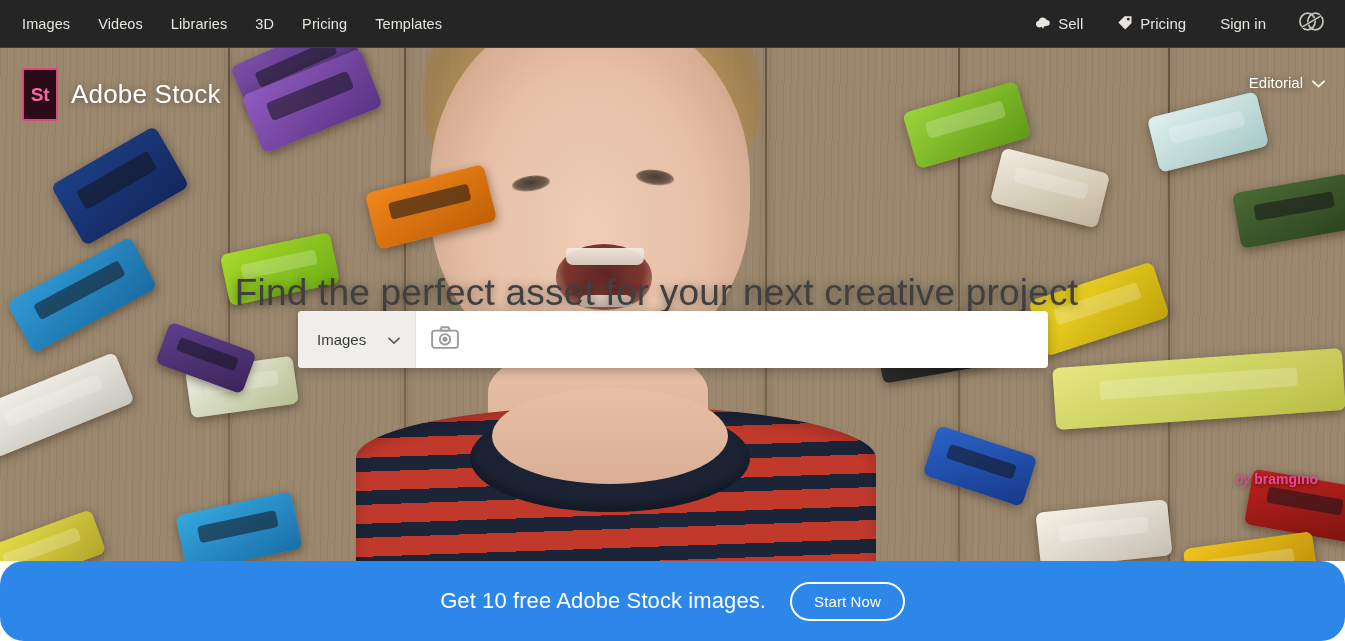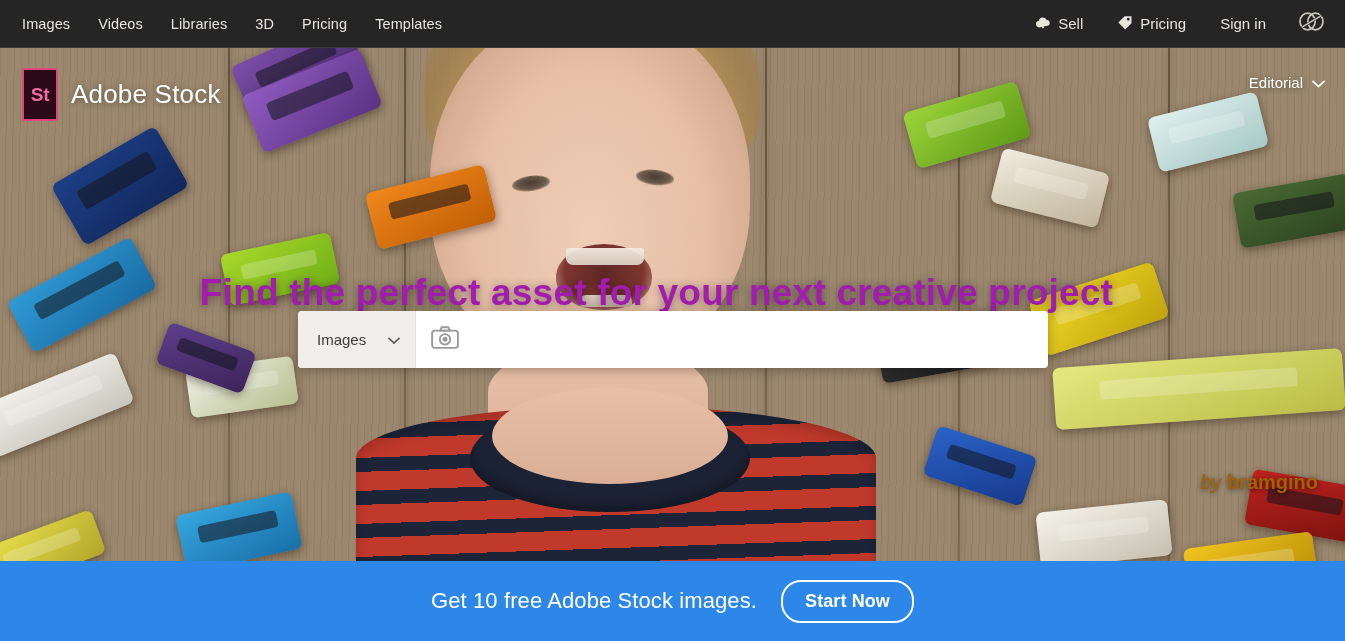--- a/index.html
+++ b/index.html
@@ -199,23 +199,23 @@
     border-radius: 4px;
   }
   .car.dark::after { background: rgba(20,20,28,.55); }
 
   
   .hero-headline {
     position: absolute;
     left: 0; top: 224px;
     width: 1313px;
     text-align: center;
-    color: #a21caf;
+    color: #404040;
     font-size: 37px;
-    font-weight: 700;
+    font-weight: 400;
     letter-spacing: .2px;
     text-shadow: 0 1px 10px rgba(0,0,0,.45);
     white-space: nowrap;
   }
 
   
   .logo-wrap {
     position: absolute;
     left: 22px; top: 20px;
     display: flex;
@@ -252,22 +252,22 @@
     gap: 9px;
     color: #ffffff;
     font-size: 15px;
     text-shadow: 0 1px 6px rgba(0,0,0,.45);
     cursor: pointer;
   }
 
   .attribution {
     position: absolute;
     right: 27px; top: 423px;
-    color: #a16207;
-    font-size: 20px;
+    color: #ec4899;
+    font-size: 14px;
     text-shadow: 0 1px 5px rgba(0,0,0,.6);
     margin-left: 30px;
   }
   .attribution .by { font-style: italic; font-weight: 400; }
   .attribution .who { font-weight: 700; }
 
   
   .searchbar {
     position: absolute;
     left: 298px; top: 263px;
@@ -313,33 +313,34 @@
   
   .promo {
     position: absolute;
     left: 0; top: 561px;
     width: 1345px; height: 80px;
     background: #2d87e8;
     display: flex;
     align-items: center;
     justify-content: center;
     gap: 24px;
+    border-radius: 24px;
   }
   .promo-text {
     color: #ffffff;
     font-size: 22px;
     font-weight: 300;
     letter-spacing: .1px;
   }
   .promo-btn {
     border: 2px solid #ffffff;
     background: transparent;
     color: #ffffff;
-    font-size: 18px;
-    font-weight: 700;
+    font-size: 15px;
+    font-weight: 400;
     font-family: "Liberation Sans", sans-serif;
     border-radius: 20px;
     padding: 9px 22px;
     cursor: pointer;
     letter-spacing: .1px;
   }
 
   .chev { display: inline-block; }
 </style>
 </head>

